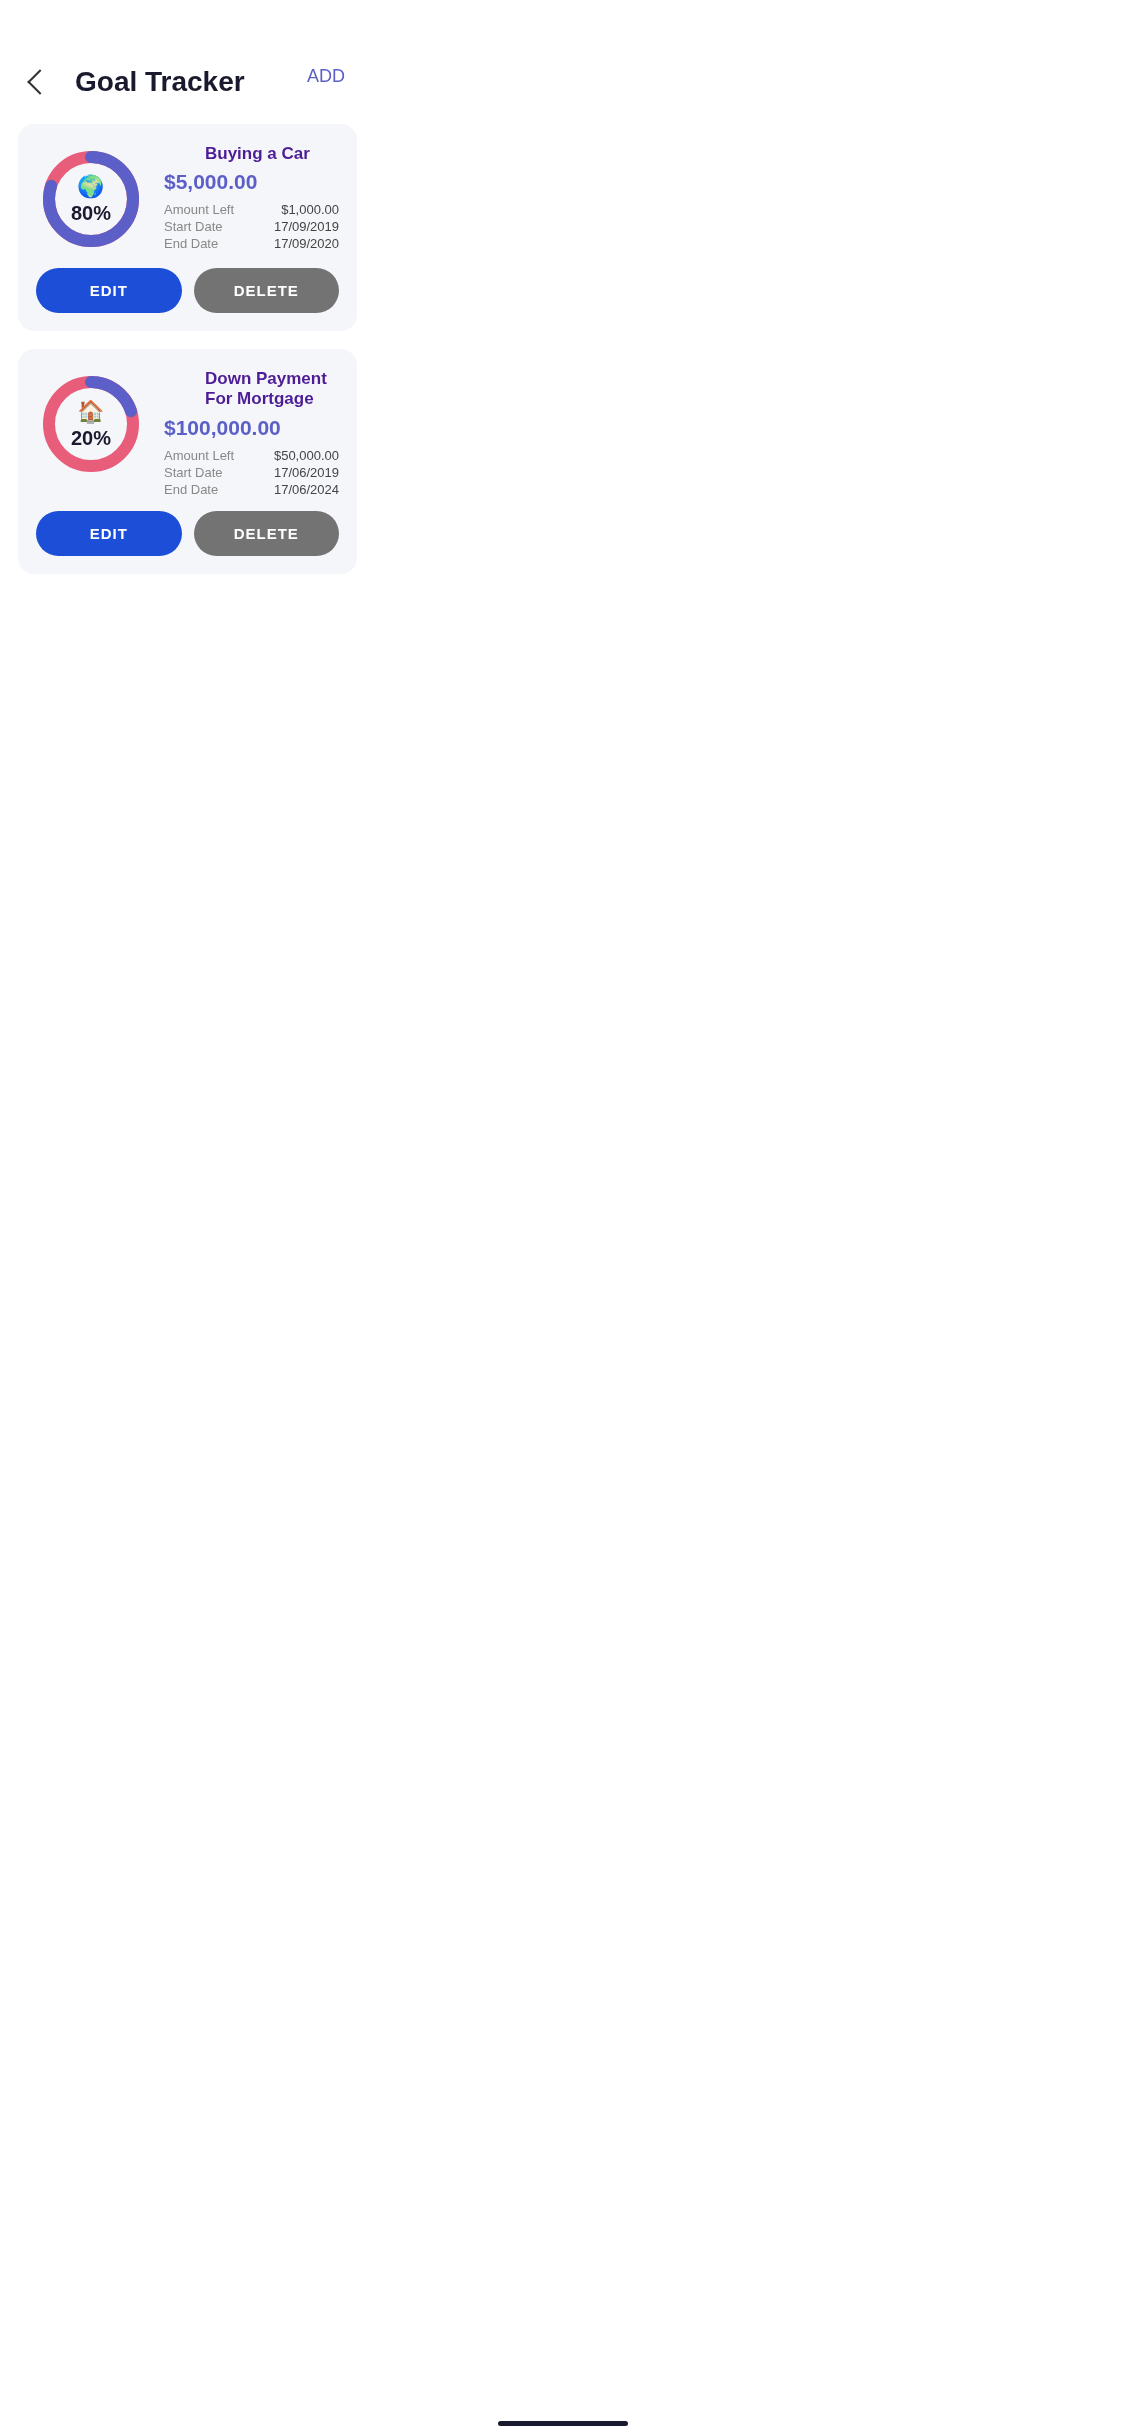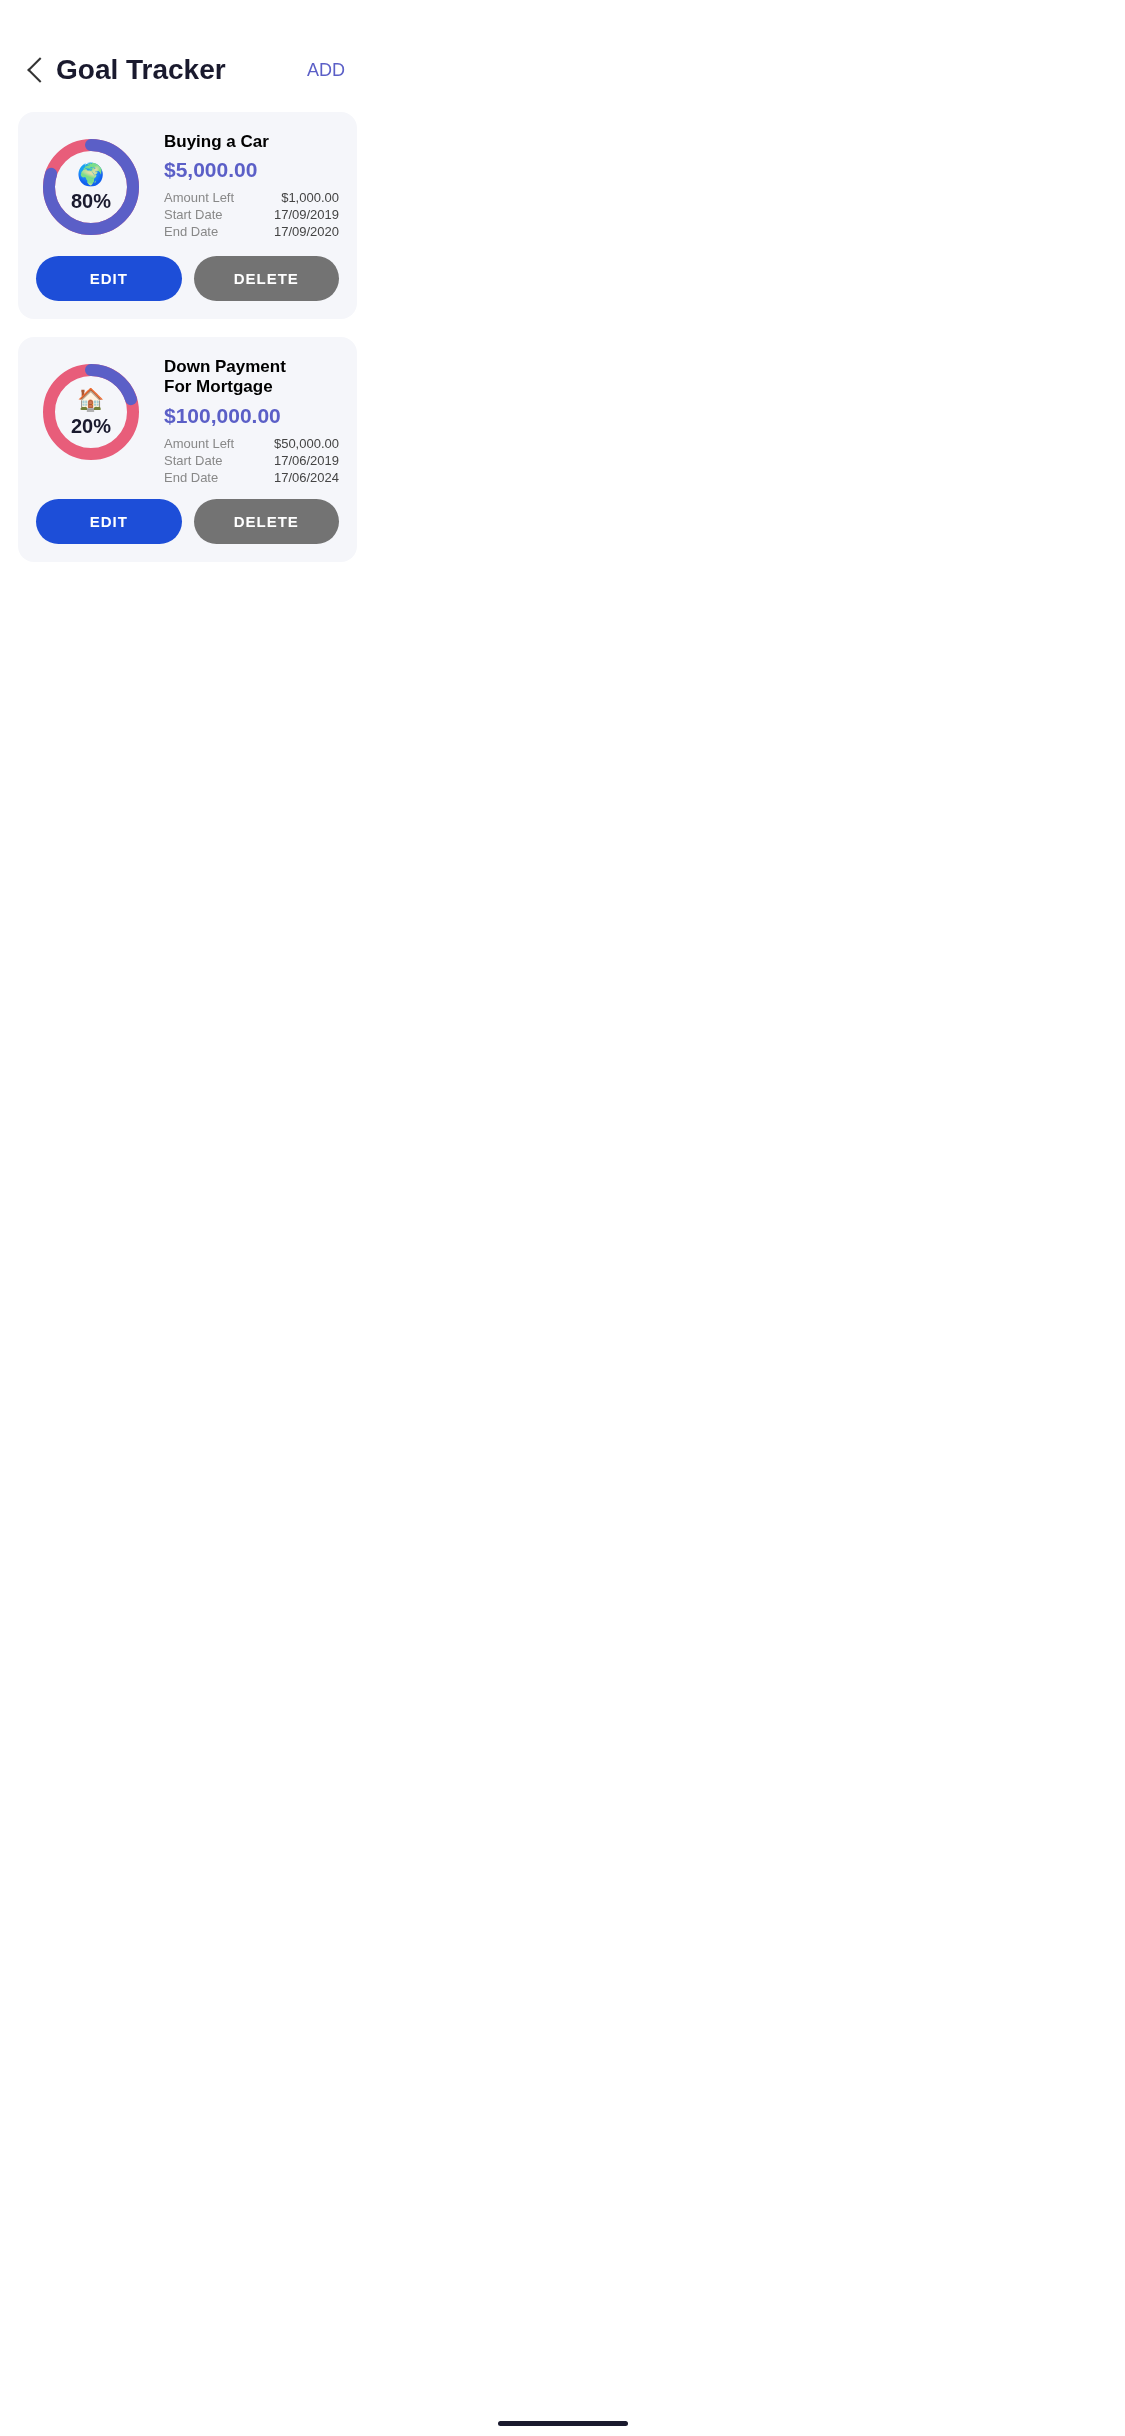--- a/index.html
+++ b/index.html
@@ -16,21 +16,22 @@
     
     .header {
       display: flex;
       align-items: center;
       justify-content: space-between;
       padding: 54px 22px 16px 22px;
     }
     .header-left {
       display: flex;
       align-items: center;
-      gap: 2px;
+      gap: 21px;
+      margin-top: 12px;
     }
     .back-btn {
       width: 32px;
       height: 32px;
       display: flex;
       align-items: center;
       justify-content: center;
       cursor: pointer;
     }
     .back-arrow {
@@ -115,22 +116,23 @@
     
     .card-info {
       flex: 1;
       display: flex;
       flex-direction: column;
       gap: 4px;
     }
     .goal-name {
       font-size: 17px;
       font-weight: 700;
-      color: #000000;
+      color: #4c1d95;
       line-height: 1.2;
+      margin-left: 41px;
     }
     .goal-amount {
       font-size: 21px;
       font-weight: 700;
       color: #5b5fc7;
       margin-top: 2px;
       margin-bottom: 4px;
     }
     .goal-details {
       display: flex;

